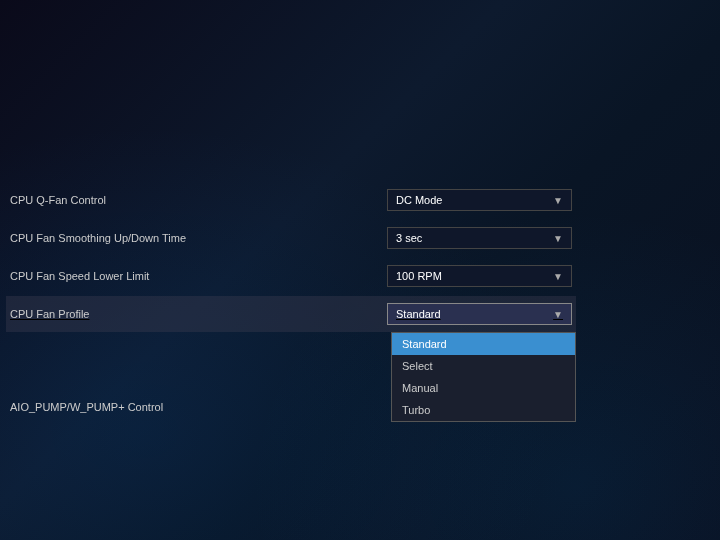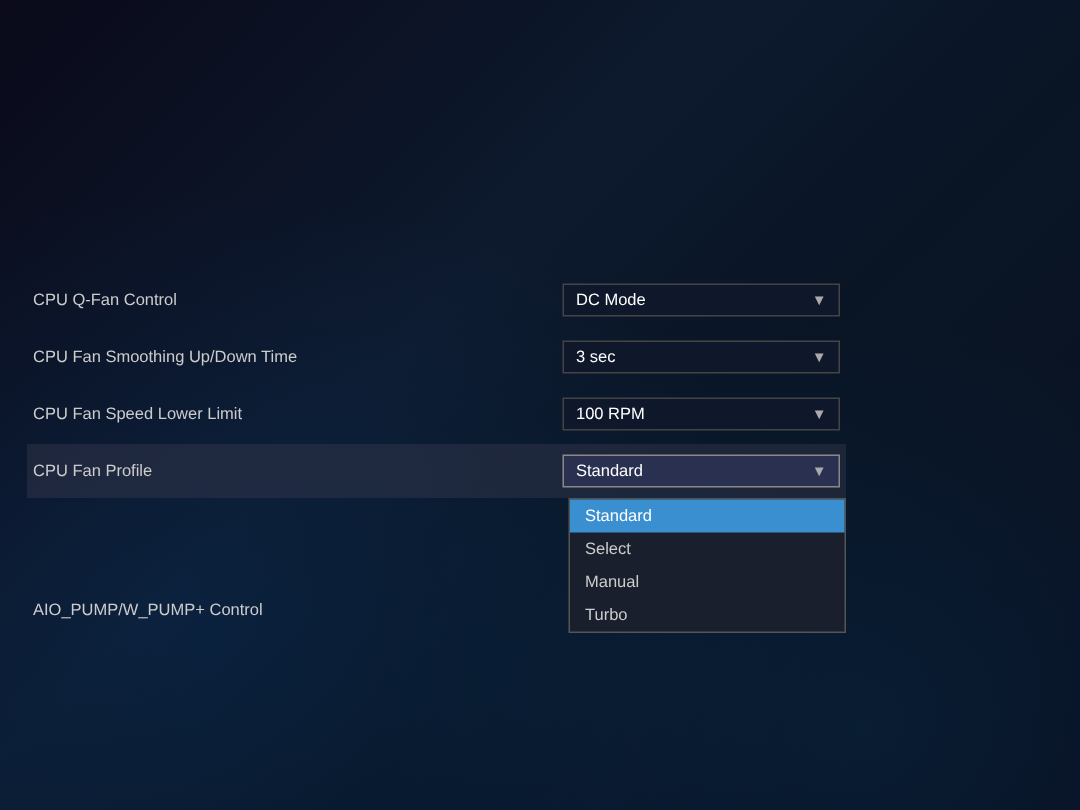--- a/index.html
+++ b/index.html
@@ -135,21 +135,21 @@
       flex: 1;
       overflow: hidden;
     }
 
     
     .main-panel {
       flex: 1;
       background: rgba(10, 15, 30, 0.85);
       display: flex;
       flex-direction: column;
-      padding: 8px 18px;
+      padding: 8px 6px;
       overflow: hidden;
     }
 
     .breadcrumb-row {
       display: flex;
       align-items: center;
       gap: 4px;
       color: #aaa;
       font-size: 11px;
       margin-bottom: 10px;
@@ -433,21 +433,21 @@
       </div>
 
       <div class="setting-row">
         <span class="setting-label">CPU Fan Speed Lower Limit</span>
         <div class="setting-value">
           <span>100 RPM</span>
           <span class="dropdown-arrow">▼</span>
         </div>
       </div>
 
-      <div class="setting-row highlighted" style="position:relative;">
+      <div class="setting-row highlighted" style="position:relative;text-decoration:underline;">
         <span class="setting-label">CPU Fan Profile</span>
         <div class="setting-value" style="background:#2a3050; border-color:#888;">
           <span>Standard</span>
           <span class="dropdown-arrow">▼</span>
         </div>
 
         <div class="dropdown-menu">
           <div class="dropdown-item selected">Standard</div>
           <div class="dropdown-item">Select</div>
           <div class="dropdown-item">Manual</div>

